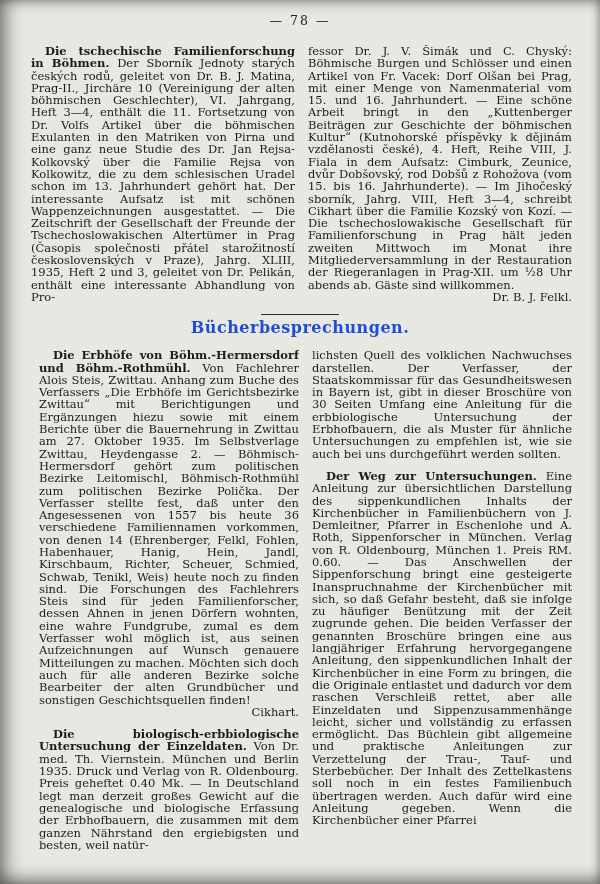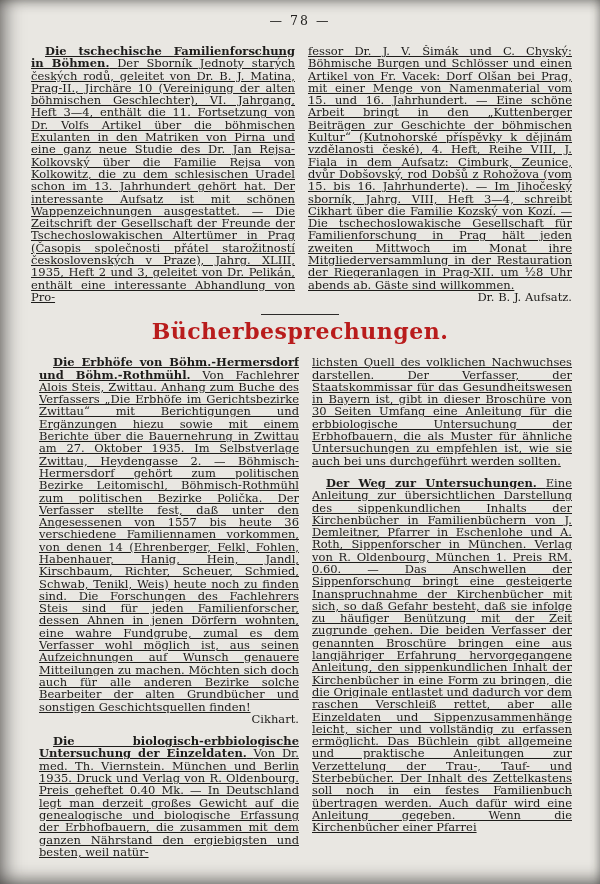--- a/index.html
+++ b/index.html
@@ -26,21 +26,20 @@
     text-align: center;
     padding-top: 13px;
     font-size: 12.5px;
     letter-spacing: 2px;
     color: #22211f;
   }
   .columns {
     display: flex;
     gap: 13px;
     padding: 0 28px 0 31px;
-    text-decoration: underline;
   }
   .columns.top { margin-top: 17px; }
   .columns.bottom { margin-top: 2px; margin-left: 8px; }
   .col {
     flex: 1 1 0;
     min-width: 0;
     text-align: justify;
     font-size: 11.5px;
     line-height: 12.3px;
     color: #1d1c1a;
@@ -58,45 +57,45 @@
   }
   .divider {
     width: 78px;
     height: 0;
     border-top: 1.5px solid #2c2b29;
     margin: 11px auto 3px auto;
   }
   .heading {
     margin: 3px 0 12px 0;
     text-align: center;
-    font-size: 22px;
+    font-size: 16px;
     font-weight: bold;
     font-family: "DejaVu Serif", serif;
-    color: #b91c1c;
+    color: #1d4ed8;
     letter-spacing: 0.5px;
   }
 </style>
 </head>
 <body>
 
 <div class="scan">
 
   <div class="page-number">— 78 —</div>
 
   <div class="columns top">
     <div class="col">
       <p class="para indent">
         <strong class="lead">Die tschechische Familienforschung in Böhmen.</strong>
         <span>Der Sborník Jednoty starých českých rodů, geleitet von Dr. B. J. Matina, Prag-II., Jirchäre 10 (Vereinigung der alten böhmischen Geschlechter), VI. Jahrgang, Heft 3—4, enthält die 11. Fortsetzung von Dr. Volfs Artikel über die böhmischen Exulanten in den Matriken von Pirna und eine ganz neue Studie des Dr. Jan Rejsa-Kolkovský über die Familie Rejsa von Kolkowitz, die zu dem schlesischen Uradel schon im 13. Jahrhundert gehört hat. Der interessante Aufsatz ist mit schönen Wappenzeichnungen ausgestattet. — Die Zeitschrift der Gesellschaft der Freunde der Tschechoslowakischen Altertümer in Prag (Časopis společnosti přátel starožitností československých v Praze), Jahrg. XLIII, 1935, Heft 2 und 3, geleitet von Dr. Pelikán, enthält eine interessante Abhandlung von Pro-</span>
       </p>
     </div>
     <div class="col">
       <p class="para">
         <span>fessor Dr. J. V. Šimák und C. Chyský: Böhmische Burgen und Schlösser und einen Artikel von Fr. Vacek: Dorf Olšan bei Prag, mit einer Menge von Namenmaterial vom 15. und 16. Jahrhundert. — Eine schöne Arbeit bringt in den „Kuttenberger Beiträgen zur Geschichte der böhmischen Kultur“ (Kutnohorské příspěvky k dějinám vzdělanosti české), 4. Heft, Reihe VIII, J. Fiala in dem Aufsatz: Cimburk, Zeunice, dvůr Dobšovský, rod Dobšů z Rohožova (vom 15. bis 16. Jahrhunderte). — Im Jihočeský sborník, Jahrg. VIII, Heft 3—4, schreibt Cikhart über die Familie Kozský von Kozí. — Die tschechoslowakische Gesellschaft für Familienforschung in Prag hält jeden zweiten Mittwoch im Monat ihre Mitgliederversammlung in der Restauration der Riegeranlagen in Prag-XII. um ½8 Uhr abends ab. Gäste sind willkommen.</span>
-        <span class="sig">Dr. B. J. Aufsatz.</span>
+        <span class="sig">Dr. B. J. Felkl.</span>
       </p>
     </div>
   </div>
 
   <div class="divider"></div>
 
   <h1 class="heading">Bücherbesprechungen.</h1>
 
   <div class="columns bottom">
     <div class="col">

